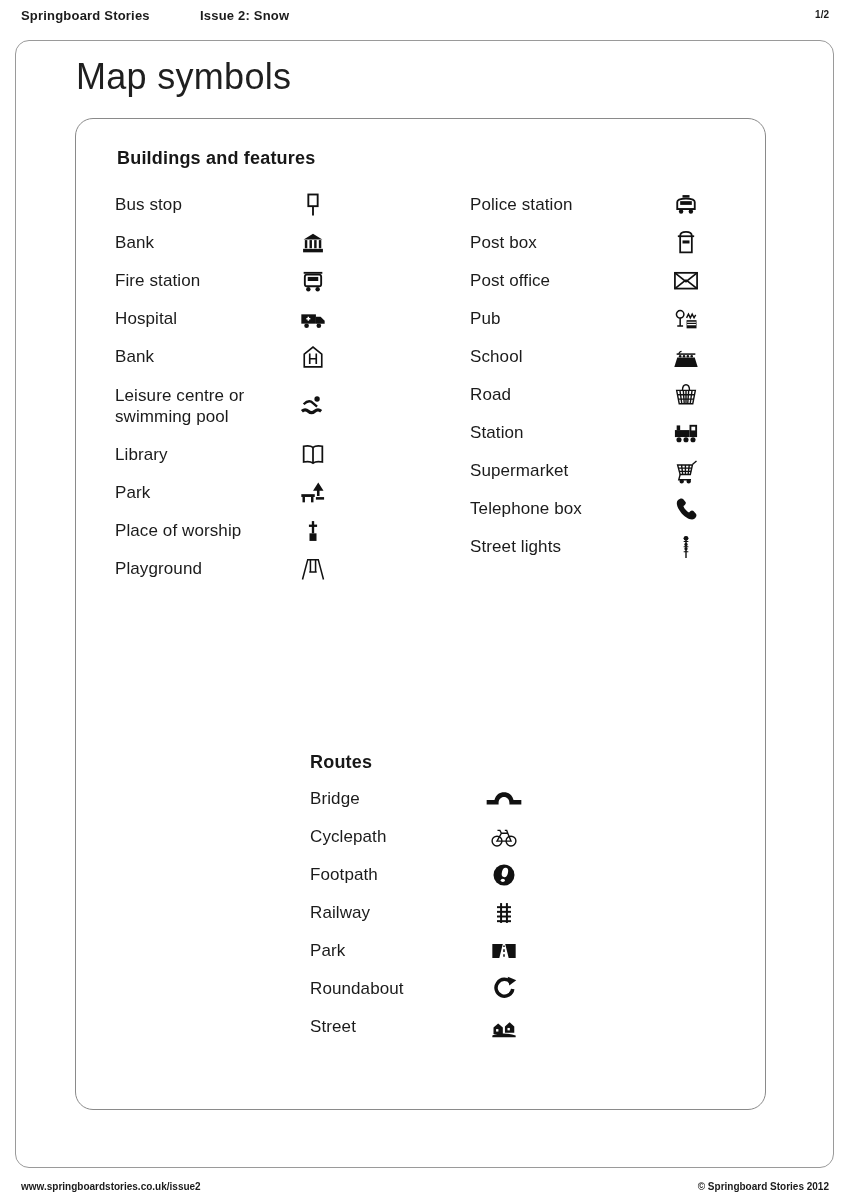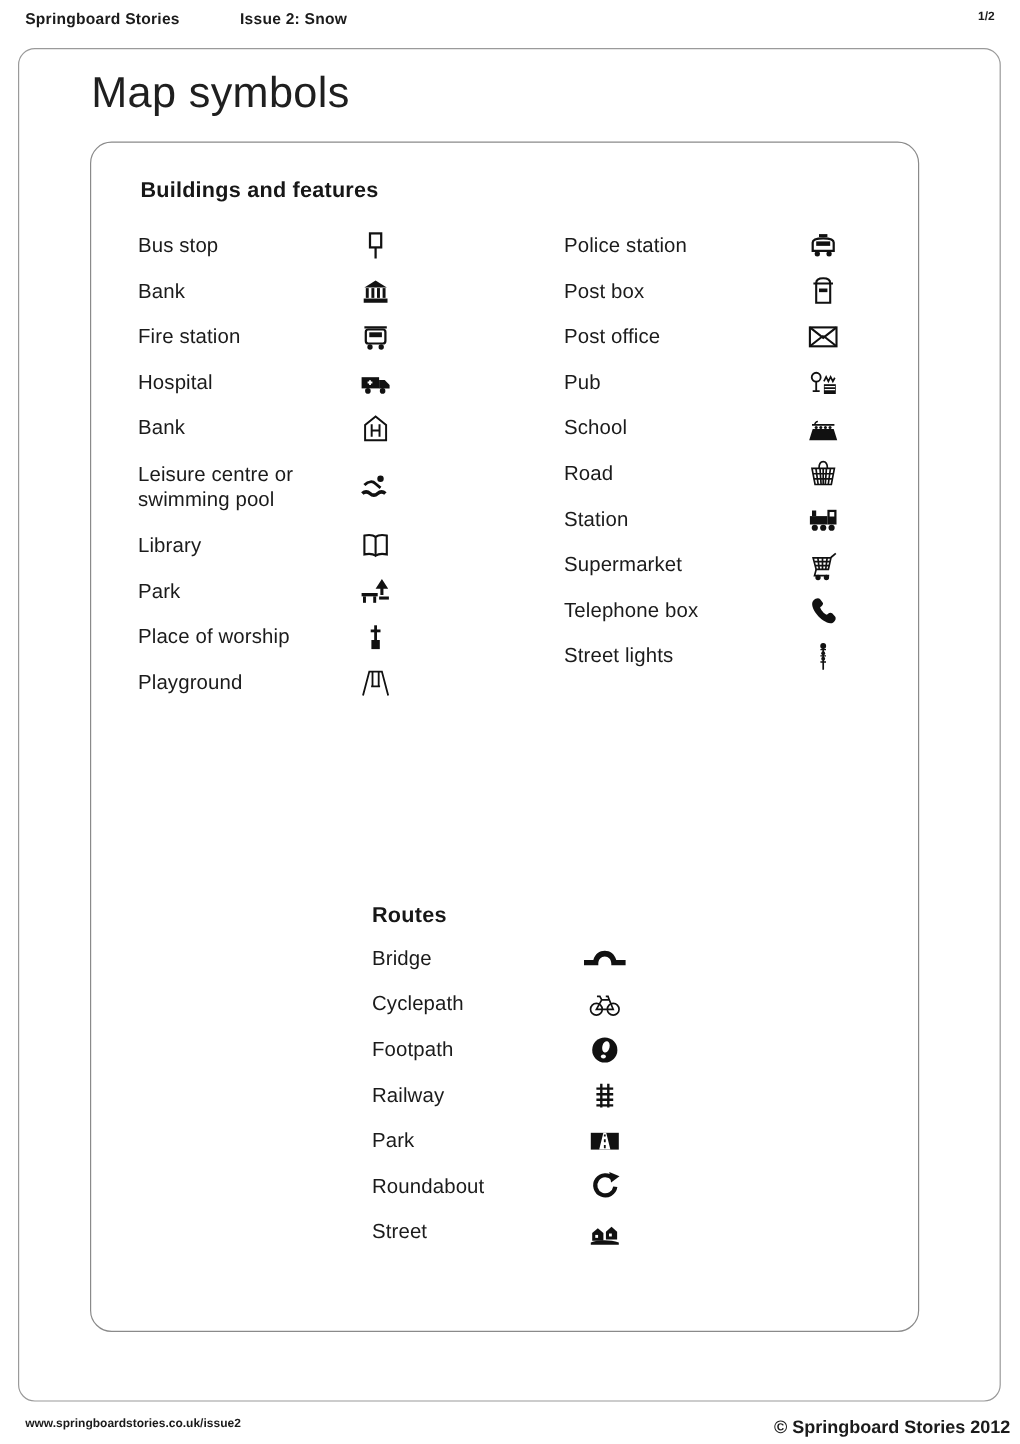--- a/index.html
+++ b/index.html
@@ -43,21 +43,21 @@
 
   .row { display:flex; align-items:center; justify-content:space-between; height:38px; }
   .row.tall { height:60px; }
   .label { font-size:17px; color:#1b1b1b; letter-spacing:.1px; line-height:1.25; max-width:172px; }
   .icon { width:44px; display:flex; justify-content:center; align-items:center; flex:0 0 auto; }
   .icon svg { width:28px; height:28px; display:block; }
   .icon.wide svg { width:44px; height:26px; }
 
   
   .ftr-url  { position:absolute; left:21px; top:1181px; font-size:10px; font-weight:bold; }
-  .ftr-copy { position:absolute; right:8px; top:1181px; font-size:15px; font-weight:bold; }
+  .ftr-copy { position:absolute; right:21px; top:1181px; font-size:10px; font-weight:bold; }
 </style>
 </head>
 <body>
 
 <div class="hdr-brand">Springboard Stories</div>
 <div class="hdr-issue">Issue 2: Snow</div>
 <div class="hdr-page">1/2</div>
 
 <div class="page-frame"></div>
 <div class="page-title">Map symbols</div>

